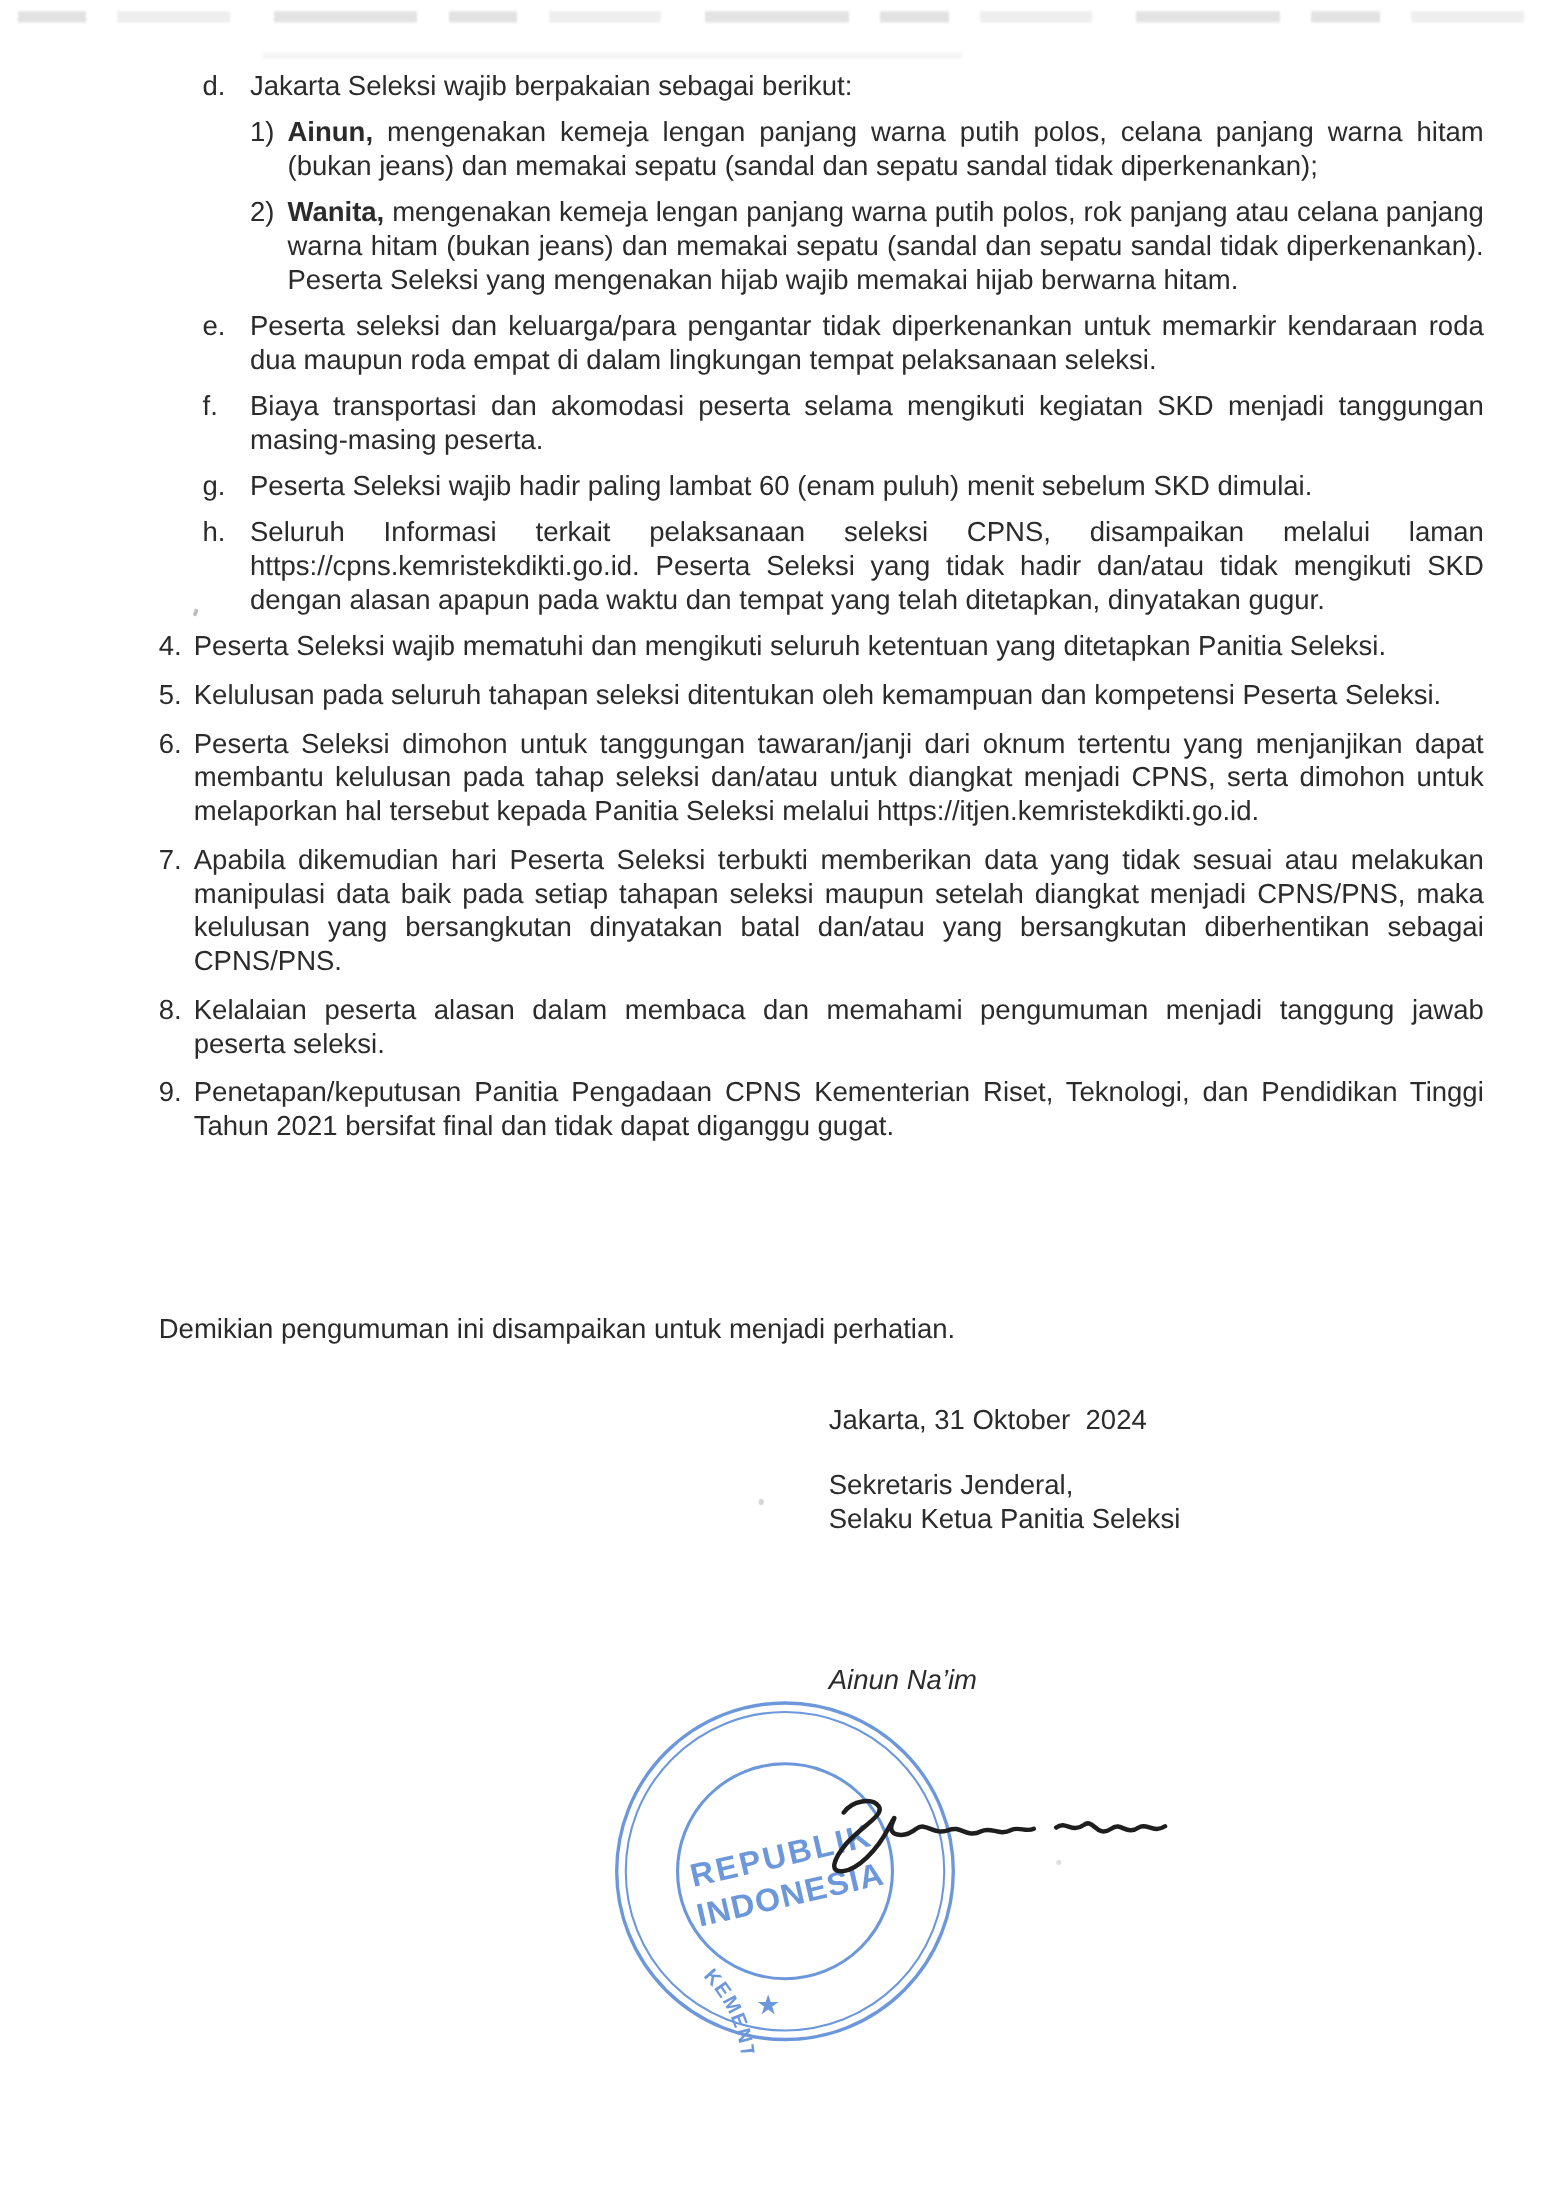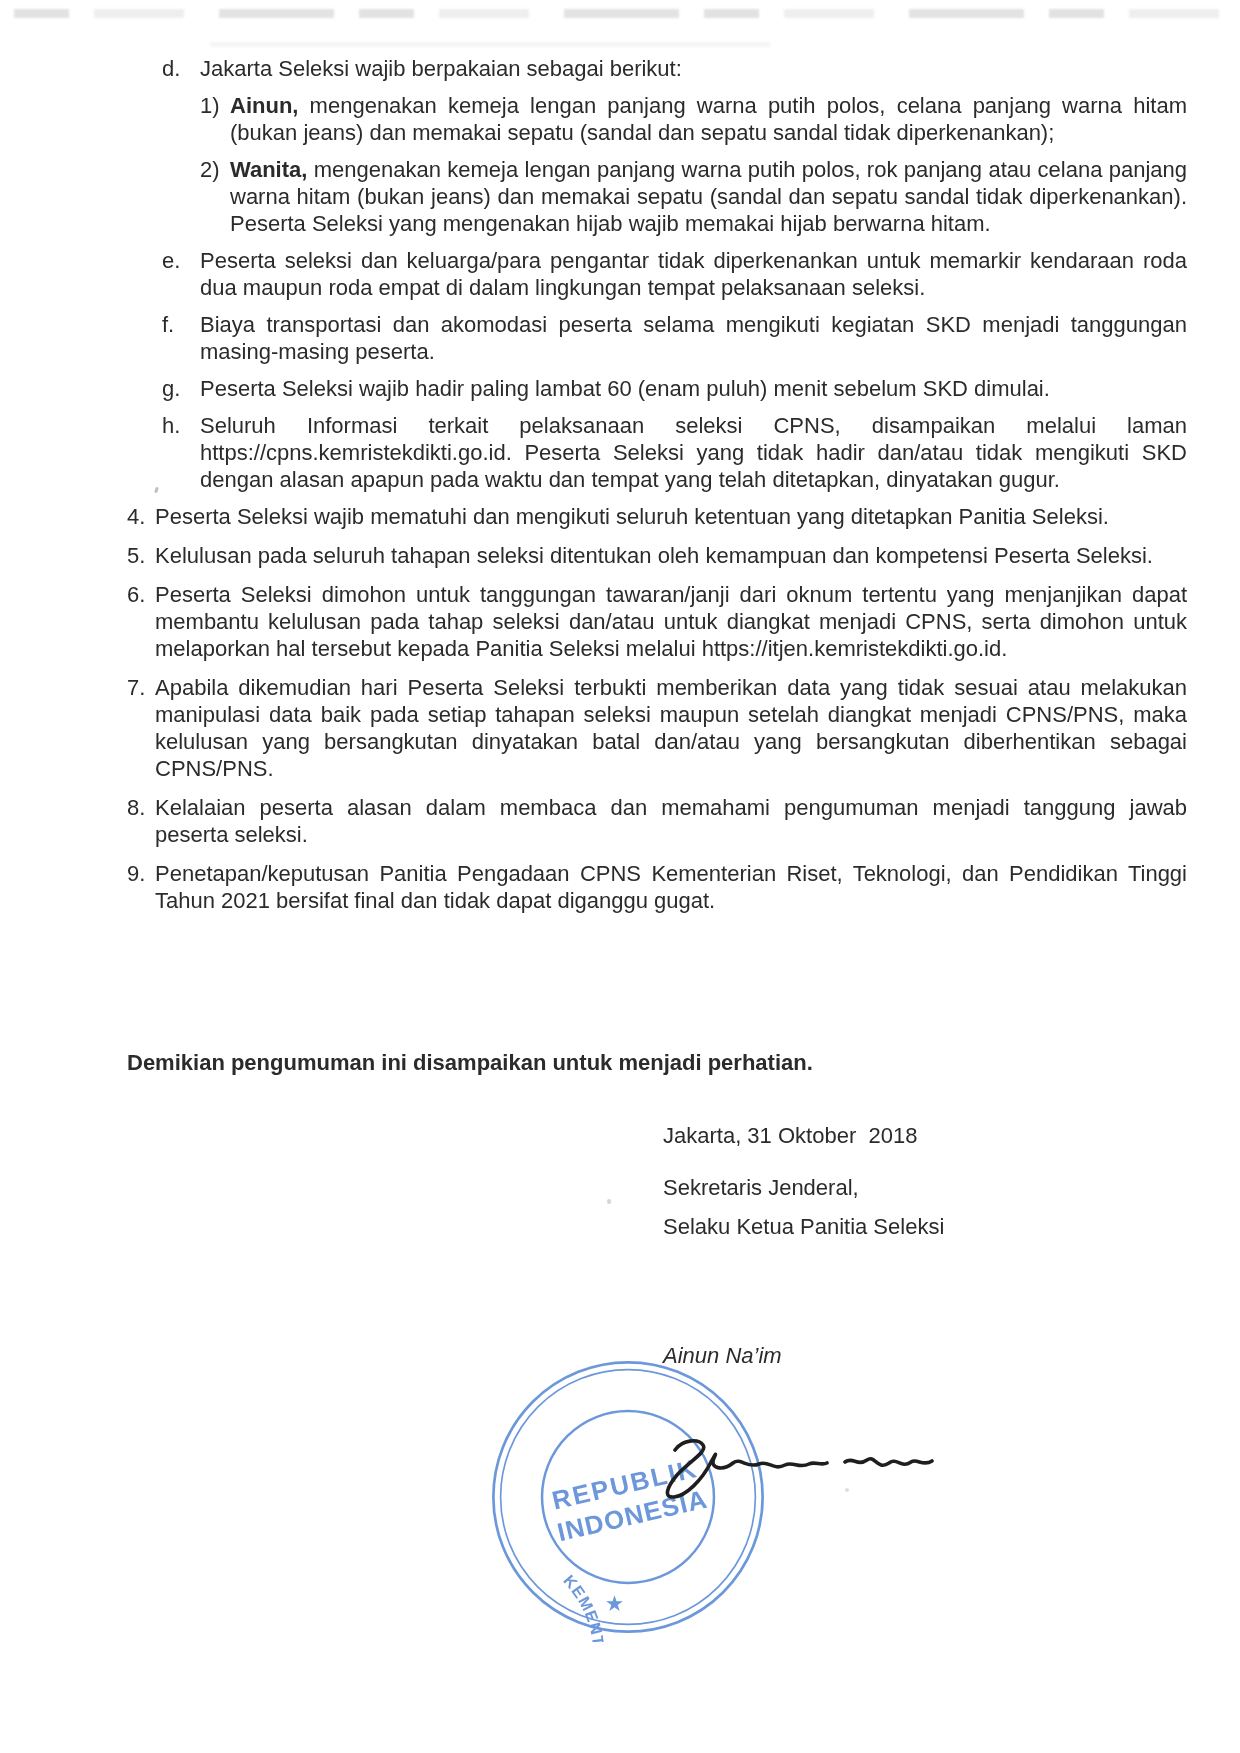--- a/index.html
+++ b/index.html
@@ -25,29 +25,28 @@
   .lv-letter{margin-left:162px; margin-bottom:10px;}
   .lv-letter .marker{width:38px;}
   .lv-sub{margin-left:200px; margin-bottom:10px;}
   .lv-sub .marker{width:30px;}
   .lv-num{margin-left:127px; margin-bottom:12px;}
   .lv-num .marker{width:28px;}
   b{font-weight:bold;}
   .closing{
     margin:135px 53px 0 127px;
     text-align:left;
-    font-weight:bold;
   }
   .signoff{
     position:relative;
     margin-left:663px;
     margin-top:46px;
   }
   .signoff .date{white-space:pre-wrap; margin-bottom:25px;}
-  .signoff .role{line-height:27px;margin-top:12px;}
+  .signoff .role{line-height:27px;}
   .signoff .name{margin-top:102px;font-style:italic;}
   .stamp{
     position:absolute;
     left:483px; top:1352px;
     width:290px; height:290px;
     opacity:0.82;
   }
   .signature{
     position:absolute;
     left:630px; top:1412px;
@@ -147,21 +146,21 @@
     </div>
 
     <div class="item lv-num">
       <span class="marker">9.</span>
       <span class="body">Penetapan/keputusan Panitia Pengadaan CPNS Kementerian Riset, Teknologi, dan Pendidikan Tinggi Tahun 2021 bersifat final dan tidak dapat diganggu gugat.</span>
     </div>
 
     <div class="closing">Demikian pengumuman ini disampaikan untuk menjadi perhatian.</div>
 
     <div class="signoff">
-      <div class="date">Jakarta, 31 Oktober  2018</div>
+      <div class="date">Jakarta, 31 Oktober  2024</div>
       <div class="role">Sekretaris Jenderal,</div>
       <div class="role">Selaku Ketua Panitia Seleksi</div>
       <div class="name">Ainun Na’im</div>
     </div>
 
   </div>
 
   <svg class="stamp" viewBox="0 0 280 280" aria-hidden="true">
     <g>
       <circle cx="140" cy="140" r="130" fill="none" stroke-width="2.6" stroke="#4c81d3"></circle>

